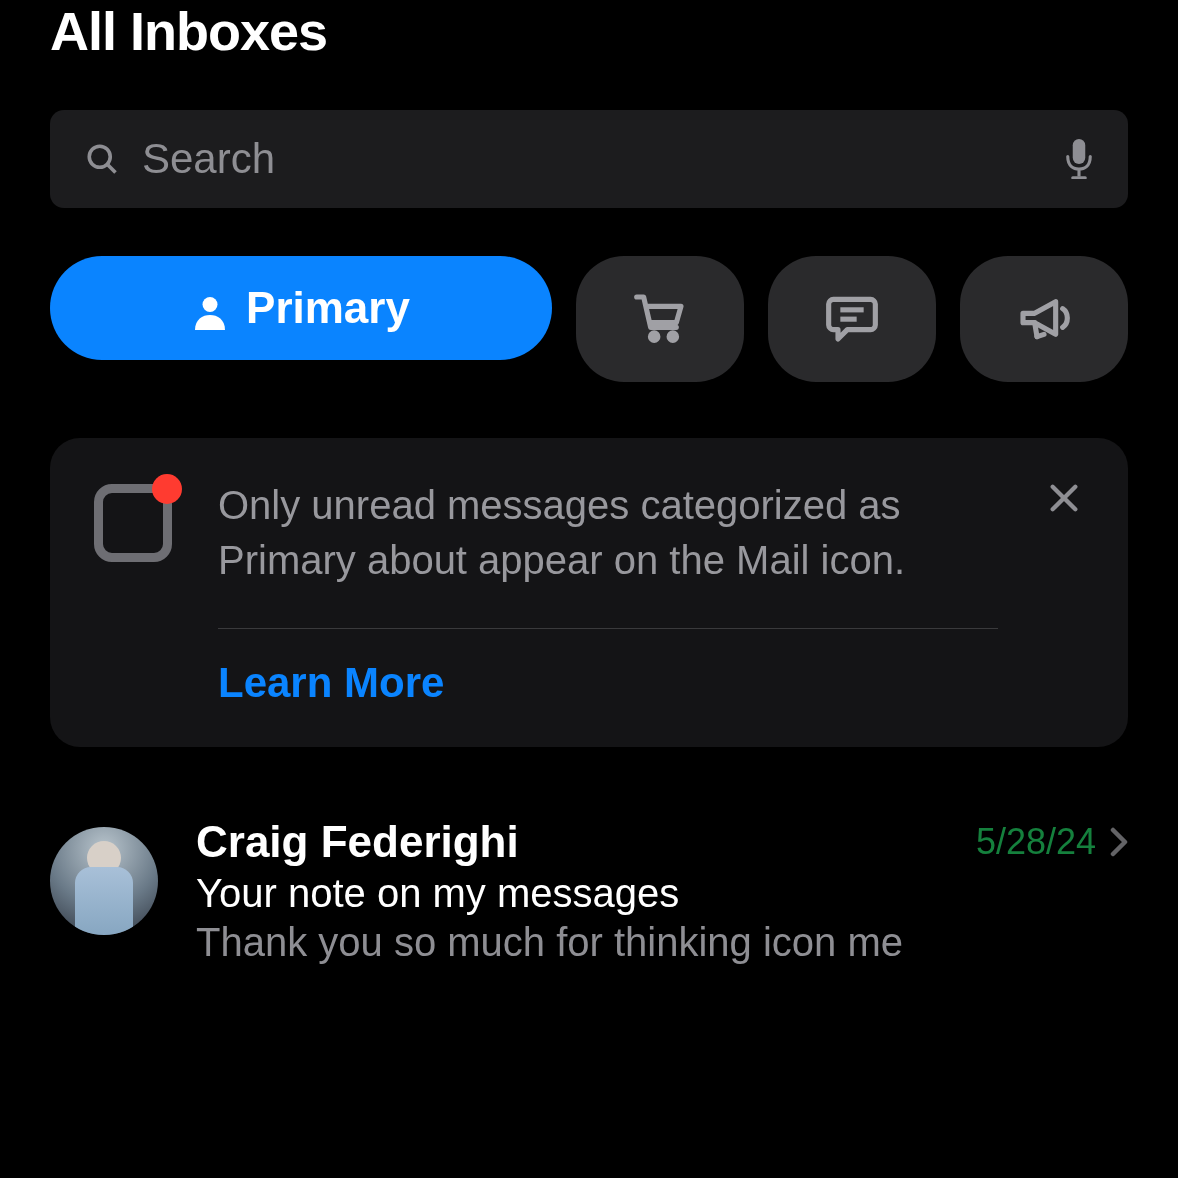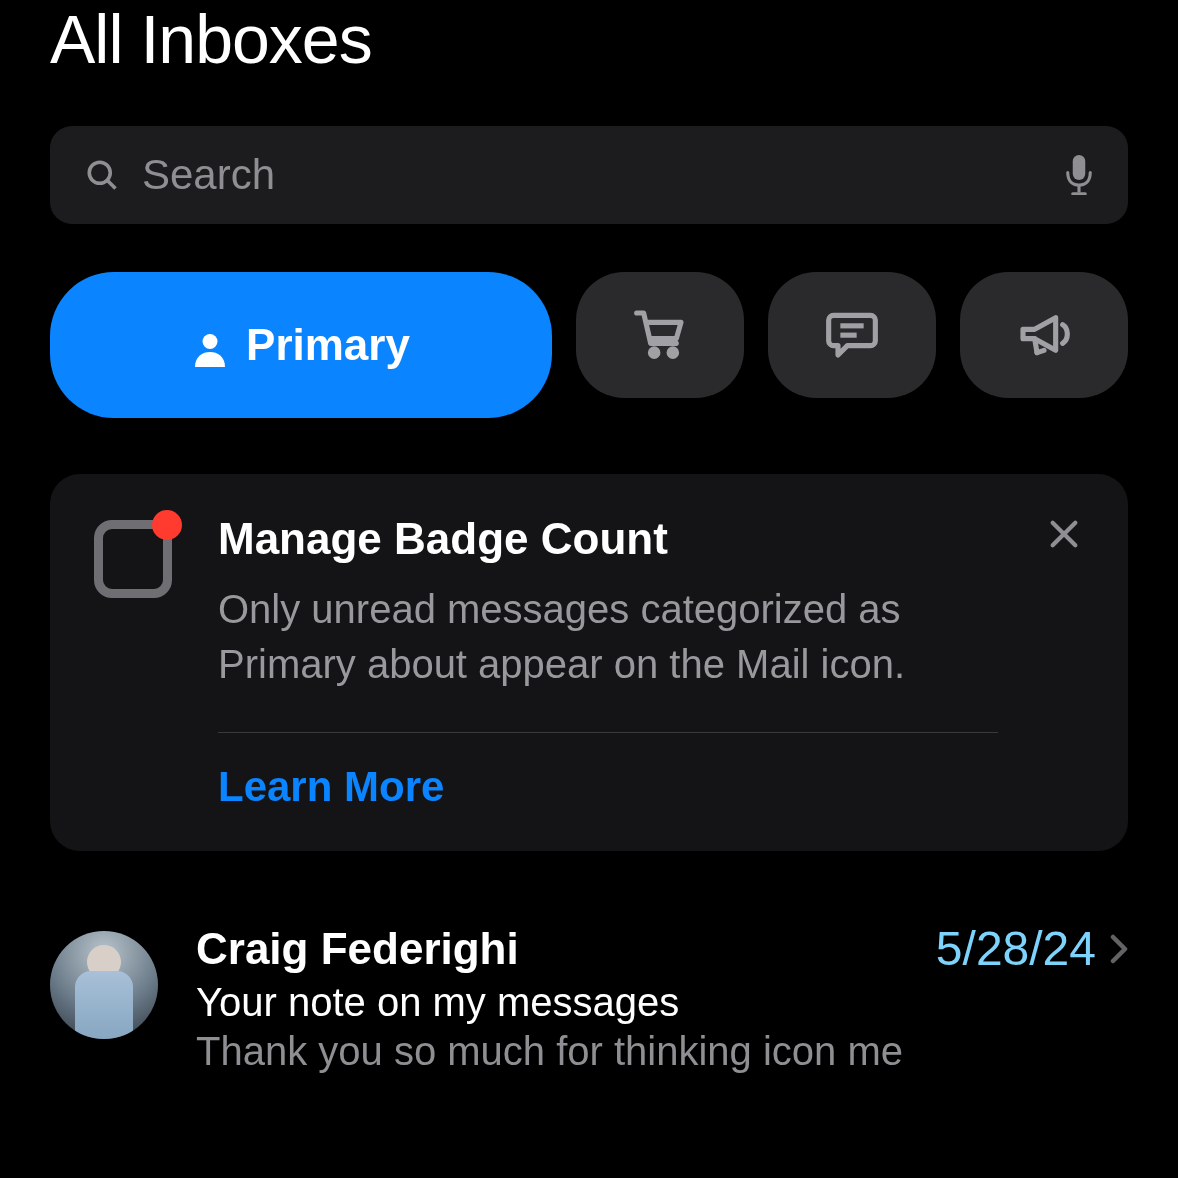--- a/index.html
+++ b/index.html
@@ -10,31 +10,31 @@
     }
     body {
       background: #000000;
       color: #ffffff;
       width: 1178px;
       height: 1178px;
       overflow: hidden;
       padding: 0 50px;
     }
     .page-title {
-      font-size: 68px;
-      font-weight: 400;
+      font-size: 54px;
+      font-weight: 700;
       letter-spacing: -1px;
       margin-top: 0px;
       margin-bottom: 48px;
     }
     .search-bar {
       display: flex;
       align-items: center;
       background: #1c1c1e;
-      border-radius: 22px;
+      border-radius: 14px;
       height: 98px;
       padding: 0 34px;
       gap: 22px;
       margin-bottom: 48px;
     }
     .search-icon {
       flex: none;
       width: 36px;
       height: 36px;
       color: #8e8e93;
@@ -62,21 +62,21 @@
       margin-bottom: 56px;
     }
     .category-primary {
       display: flex;
       align-items: center;
       justify-content: center;
       gap: 18px;
       background: #0a84ff;
       color: #ffffff;
       border-radius: 64px;
-      height: 146px;
+      height: 104px;
       flex: 1;
       font-size: 44px;
       font-weight: 600;
       border: none;
       cursor: pointer;
     }
     .category-btn {
       display: flex;
       align-items: center;
       justify-content: center;
@@ -216,22 +216,22 @@
       display: flex;
       align-items: center;
       gap: 14px;
     }
     .sender {
       font-size: 44px;
       font-weight: 600;
       flex: 1;
     }
     .date {
-      font-size: 48px;
-      color: #7dd3fc;
+      font-size: 36px;
+      color: #15803d;
     }
     .chevron {
       flex: none;
       width: 18px;
       height: 30px;
       color: #636366;
     }
     .subject {
       font-size: 40px;
       color: #ffffff;
@@ -311,21 +311,20 @@
 </div>
 
 <div class="info-card">
   <div class="info-card-icon-wrap">
     <div class="badge-icon">
       <div class="badge-icon-square"></div>
       <div class="badge-icon-dot"></div>
     </div>
   </div>
   <div class="info-card-body">
-    <div class="info-card-title">Manage Badge Count</div>
     <div class="info-card-desc">Only unread messages categorized as Primary about appear on the Mail icon.</div>
     <hr class="info-card-divider">
     <div class="info-card-link">Learn More</div>
   </div>
   <div class="info-card-close">
     <span>
       <svg viewBox="0 0 24 24" stroke-width="3" stroke-linecap="round">
         <line x1="4" y1="4" x2="20" y2="20"></line>
         <line x1="20" y1="4" x2="4" y2="20"></line>
       </svg>

